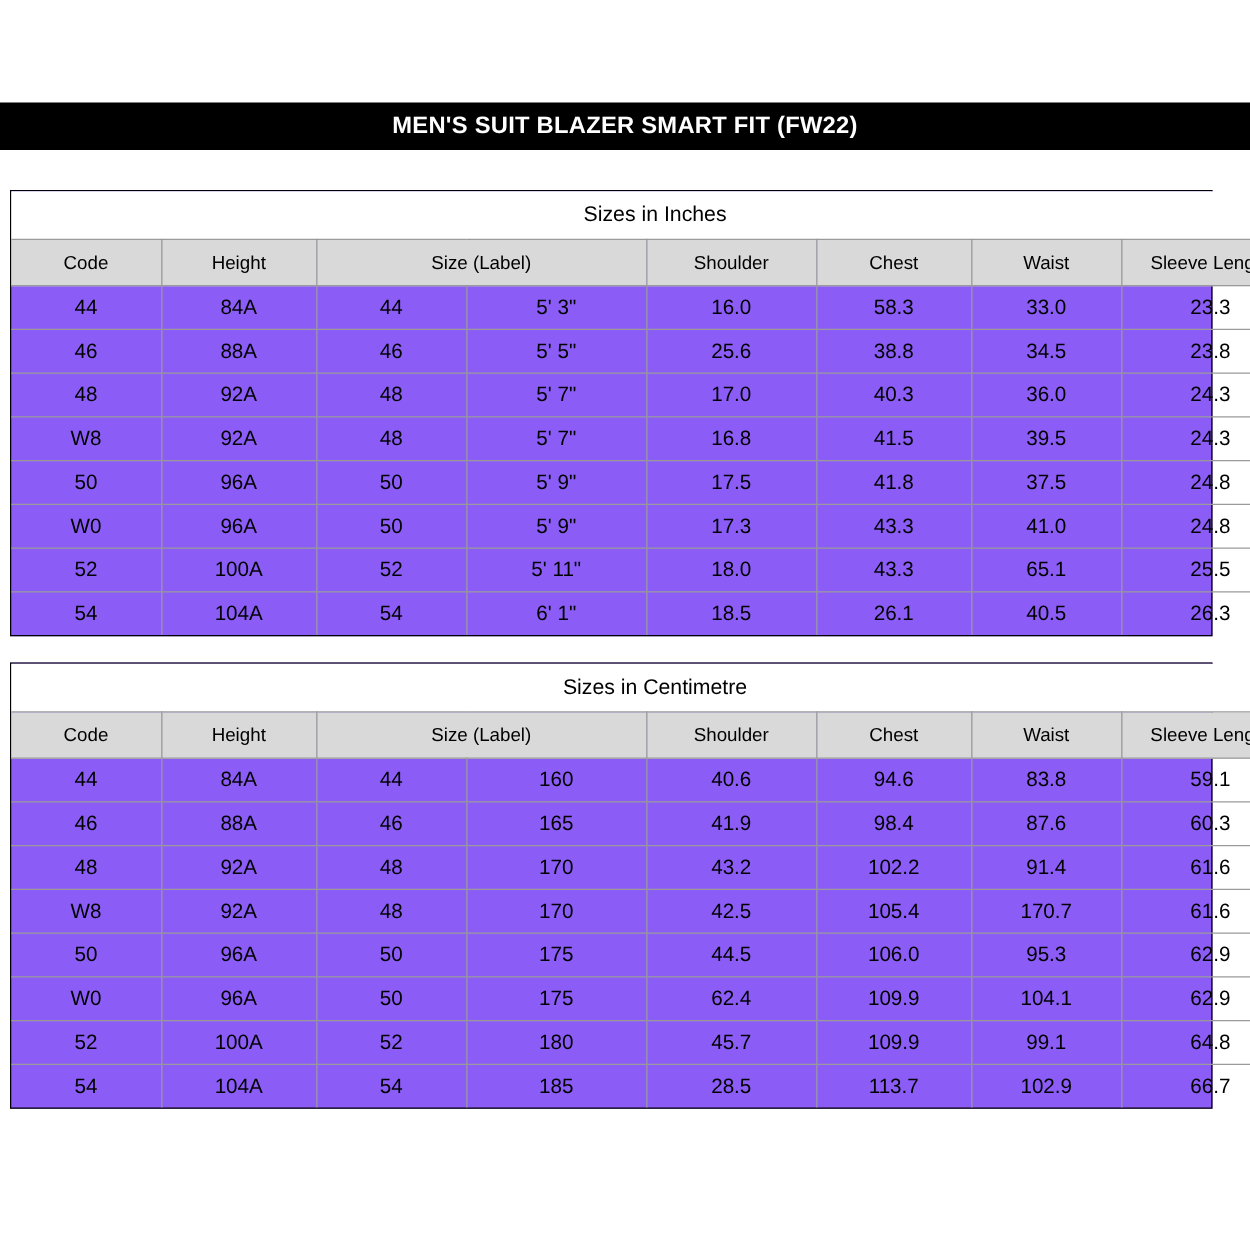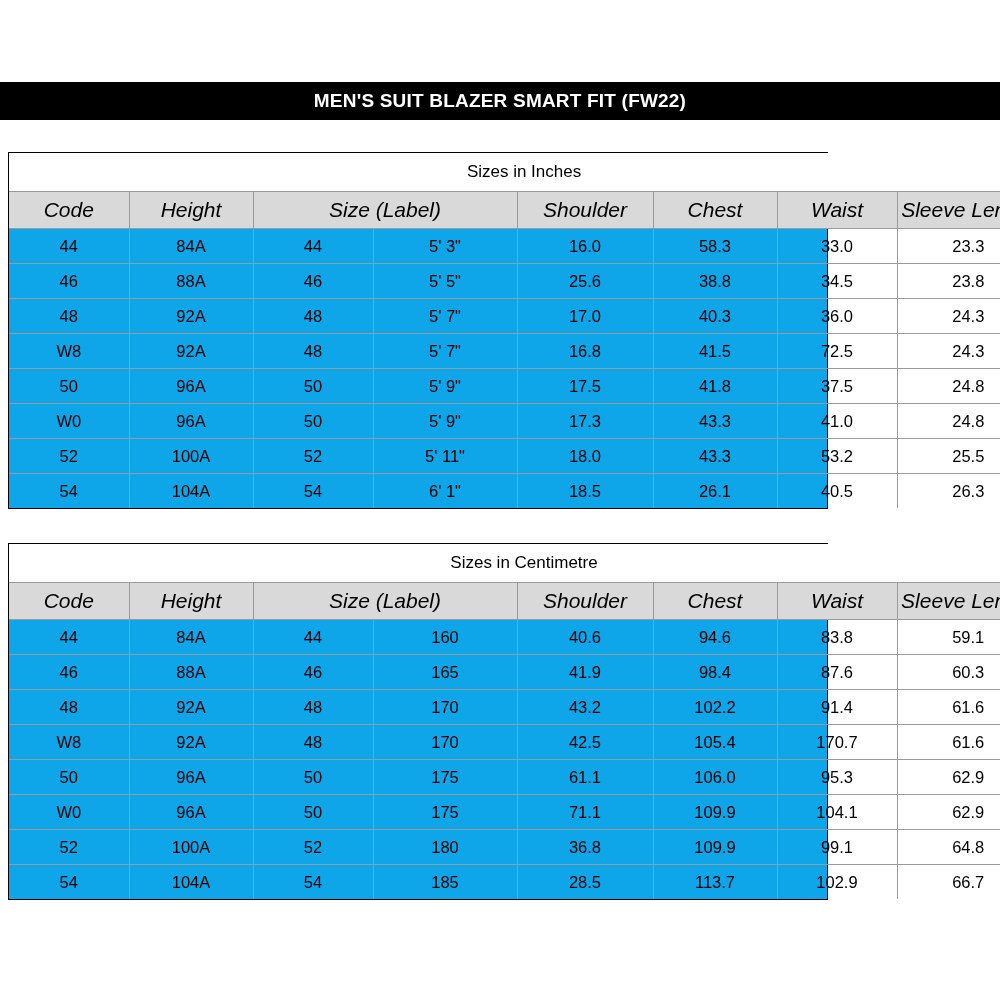--- a/index.html
+++ b/index.html
@@ -34,27 +34,27 @@
     justify-content: center;
   }
   .title-bar .title-text {
     font-size: 19px;
     font-weight: bold;
     letter-spacing: 0.2px;
   }
   .table-wrap {
     position: absolute;
     left: 8px;
-    width: 820px;
+    width: 962px;
     border: 1px solid #000000;
     box-sizing: border-box;
-    background: #0ea5e9;
+    background: #8b5cf6;
   }
   .table-wrap.inches { top: 152px; }
-  .table-wrap.cm { top: 543px; }
+  .table-wrap.cm { top: 530px; }
 
   table.size-table {
     border-collapse: collapse;
     width: 100%;
     table-layout: fixed;
   }
   table.size-table td, table.size-table th {
     border: 1px solid #9a9a9a;
     text-align: center;
     font-size: 16.5px;
@@ -69,23 +69,22 @@
     border-right: none;
     border-top: none;
     border-bottom: 1px solid #9a9a9a;
     height: 38px;
     font-size: 17px;
     background: #ffffff;
   }
   table.size-table tr.header-row th {
     background: #d9d9d9;
     height: 36px;
-    font-size: 21px;
+    font-size: 15px;
     font-weight: normal;
-    font-style: italic;
   }
   table.size-table tr.header-row th.first,
   table.size-table tr.body-row td.first {
     border-left: none;
   }
   table.size-table tr.header-row th.last,
   table.size-table tr.body-row td.last {
     border-right: none;
   }
   table.size-table tr.body-row:last-child td {
@@ -164,21 +163,21 @@
           <td>36.0</td>
           <td class="last">24.3</td>
         </tr>
         <tr class="body-row">
           <td class="first">W8</td>
           <td>92A</td>
           <td>48</td>
           <td>5' 7"</td>
           <td>16.8</td>
           <td>41.5</td>
-          <td>72.5</td>
+          <td>39.5</td>
           <td class="last">24.3</td>
         </tr>
         <tr class="body-row">
           <td class="first">50</td>
           <td>96A</td>
           <td>50</td>
           <td>5' 9"</td>
           <td>17.5</td>
           <td>41.8</td>
           <td>37.5</td>
@@ -194,21 +193,21 @@
           <td>41.0</td>
           <td class="last">24.8</td>
         </tr>
         <tr class="body-row">
           <td class="first">52</td>
           <td>100A</td>
           <td>52</td>
           <td>5' 11"</td>
           <td>18.0</td>
           <td>43.3</td>
-          <td>53.2</td>
+          <td>65.1</td>
           <td class="last">25.5</td>
         </tr>
         <tr class="body-row">
           <td class="first">54</td>
           <td>104A</td>
           <td>54</td>
           <td>6' 1"</td>
           <td>18.5</td>
           <td>26.1</td>
           <td>40.5</td>
@@ -281,41 +280,41 @@
           <td>42.5</td>
           <td>105.4</td>
           <td>170.7</td>
           <td class="last">61.6</td>
         </tr>
         <tr class="body-row">
           <td class="first">50</td>
           <td>96A</td>
           <td>50</td>
           <td>175</td>
-          <td>61.1</td>
+          <td>44.5</td>
           <td>106.0</td>
           <td>95.3</td>
           <td class="last">62.9</td>
         </tr>
         <tr class="body-row">
           <td class="first">W0</td>
           <td>96A</td>
           <td>50</td>
           <td>175</td>
-          <td>71.1</td>
+          <td>62.4</td>
           <td>109.9</td>
           <td>104.1</td>
           <td class="last">62.9</td>
         </tr>
         <tr class="body-row">
           <td class="first">52</td>
           <td>100A</td>
           <td>52</td>
           <td>180</td>
-          <td>36.8</td>
+          <td>45.7</td>
           <td>109.9</td>
           <td>99.1</td>
           <td class="last">64.8</td>
         </tr>
         <tr class="body-row">
           <td class="first">54</td>
           <td>104A</td>
           <td>54</td>
           <td>185</td>
           <td>28.5</td>

